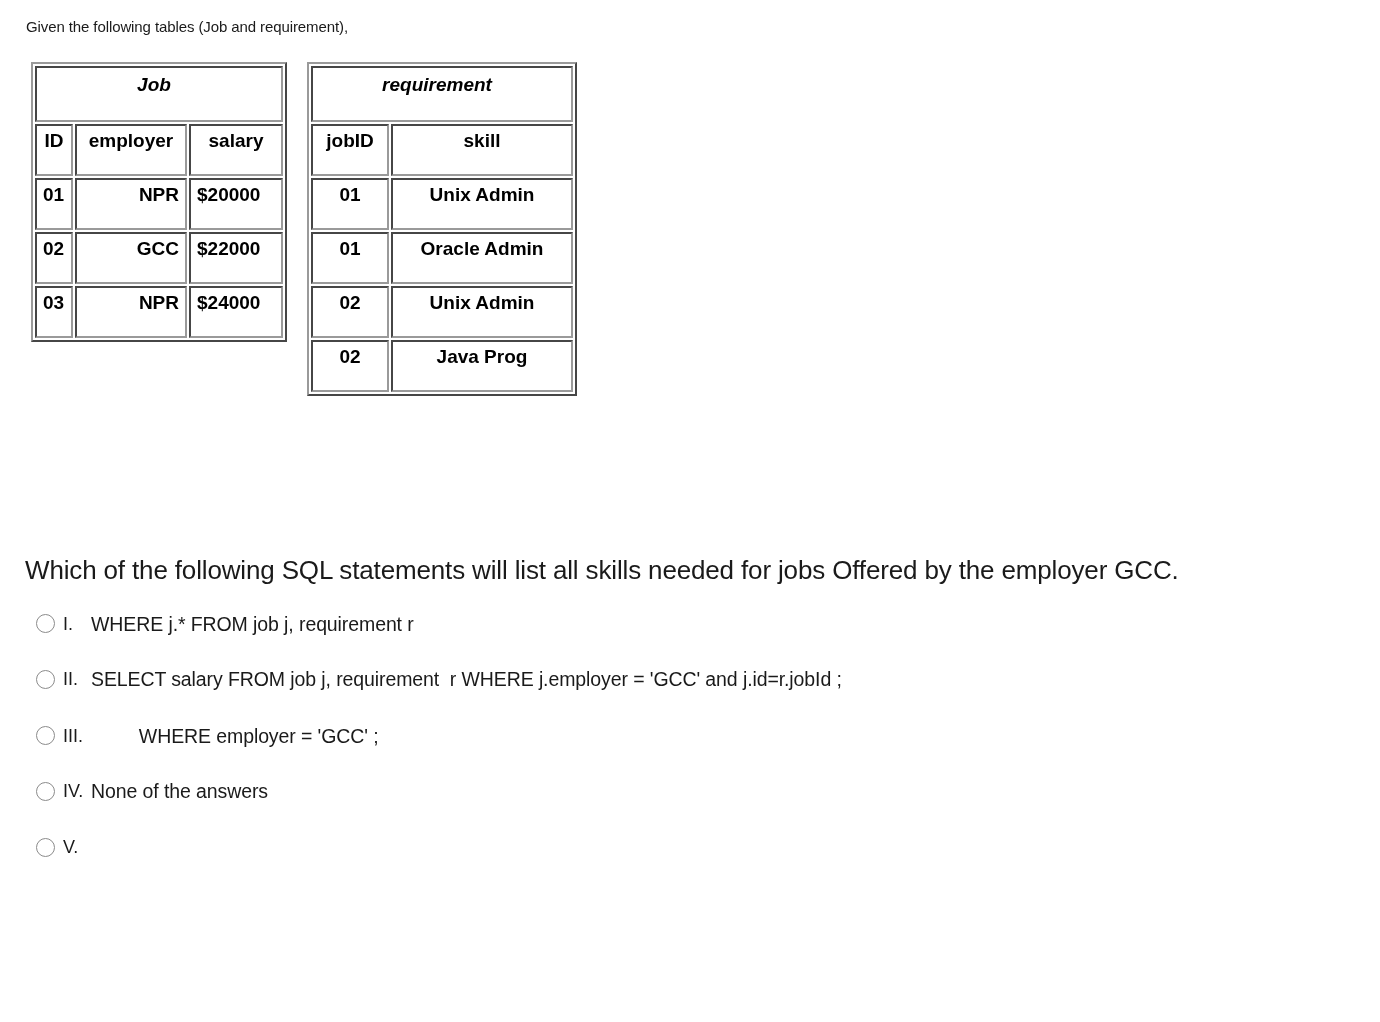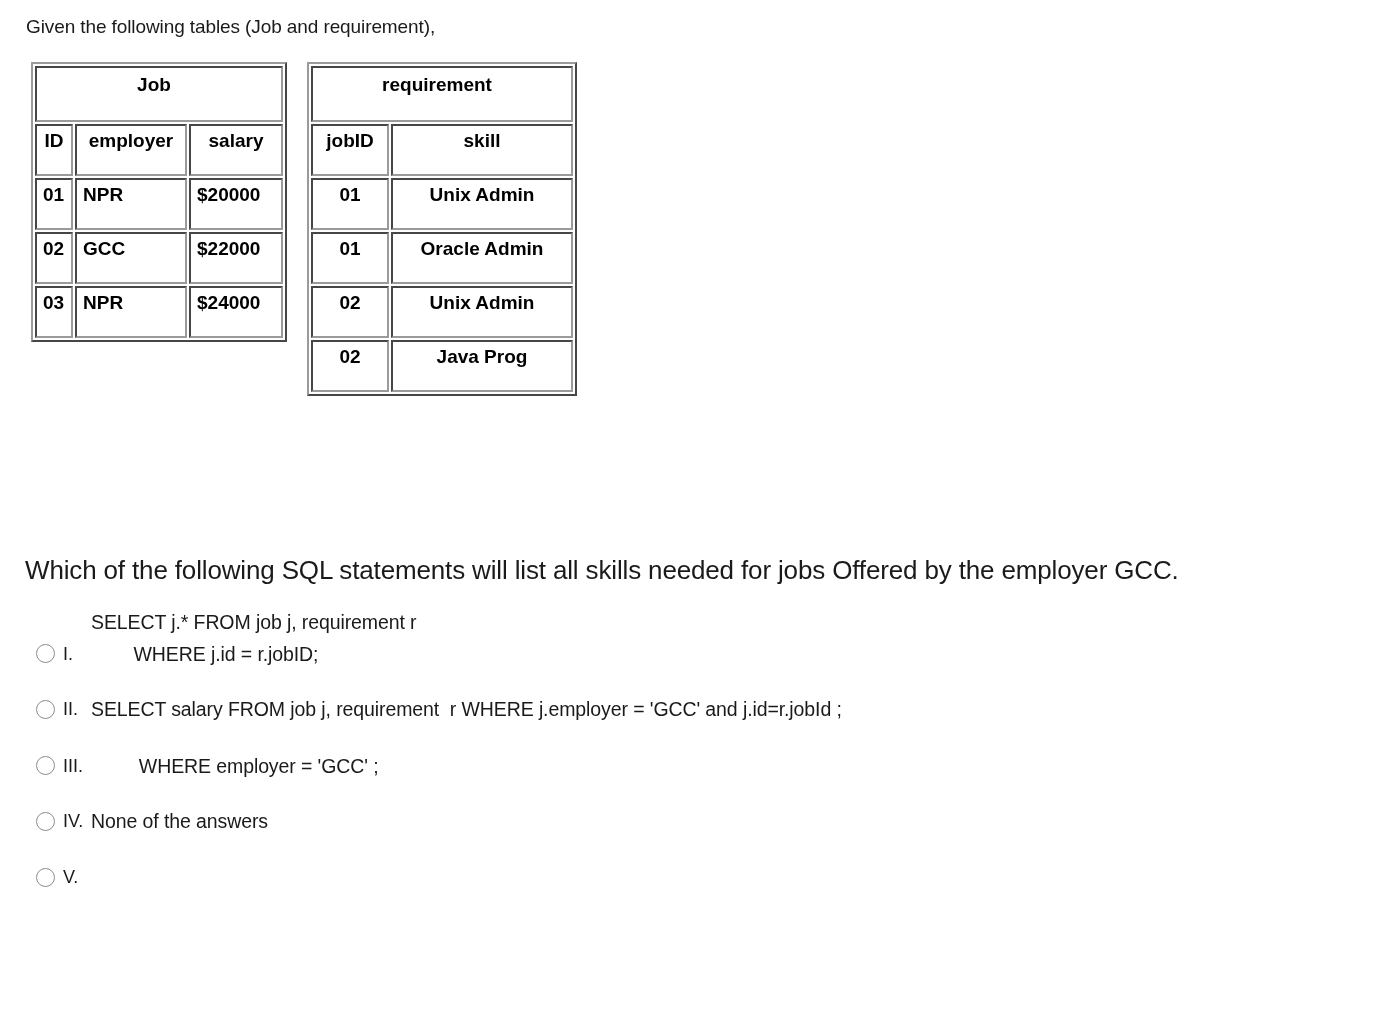--- a/index.html
+++ b/index.html
@@ -14,21 +14,21 @@
     font-family: "Liberation Sans", sans-serif;
     color: #1a1a1a;
     overflow: hidden;
   }
 
   
   .intro {
     position: absolute;
     left: 26px;
     top: 14px;
-    font-size: 19px;
+    font-size: 15px;
     line-height: 26px;
     letter-spacing: -0.1px;
     white-space: nowrap;
   }
 
   
   .tables-row {
     position: absolute;
     left: 0;
     top: 62px;
@@ -54,29 +54,30 @@
     font-weight: bold;
     font-size: 19px;
     line-height: 22px;
   }
   table.db th {
     font-weight: bold;
   }
   table.db th.title {
     text-align: center;
     padding: 6px 16px 24px 6px;
+    font-style: italic;
   }
   table.db th.colhead {
     text-align: center;
   }
 
   
   #job-table { left: 31px; top: 0; }
   #job-table .c-id      { width: 22px;  text-align: left; }
-  #job-table .c-emp     { width: 96px;  text-align: left; }
+  #job-table .c-emp     { width: 96px;  text-align: right; }
   #job-table .c-sal     { width: 78px;  text-align: left; }
   #job-table th.c-id, #job-table th.c-emp, #job-table th.c-sal { text-align: center; }
   #job-table td.c-id { text-align: left; }
 
   
   #req-table { left: 307px; top: 0; }
   #req-table .c-jid  { width: 62px;  text-align: center; }
   #req-table .c-skill{ width: 166px; text-align: center; }
 
   
@@ -210,21 +211,21 @@
 
 </div>
 
 <div class="question">Which of the following SQL statements will list all skills needed for jobs Offered by the employer GCC.</div>
 
 <div class="options">
 
   <div class="option two-line" id="option-1">
     <span class="opt-radio"></span>
     <span class="opt-num">I.</span>
-    <span class="opt-text"><span class="l1">SELECT j.* FROM job j, requirement r</span><span class="l2">        WHERE j.id = r.jobID;</span></span>
+    <span class="opt-text"><span class="l1">WHERE j.* FROM job j, requirement r</span></span>
   </div>
 
   <div class="option one-line" id="option-2">
     <span class="opt-radio"></span>
     <span class="opt-num">II.</span>
     <span class="opt-text">SELECT salary FROM job j, requirement  r WHERE j.employer = 'GCC' and j.id=r.jobId ;</span>
   </div>
 
   <div class="option two-line" id="option-3">
     <span class="opt-radio"></span>

